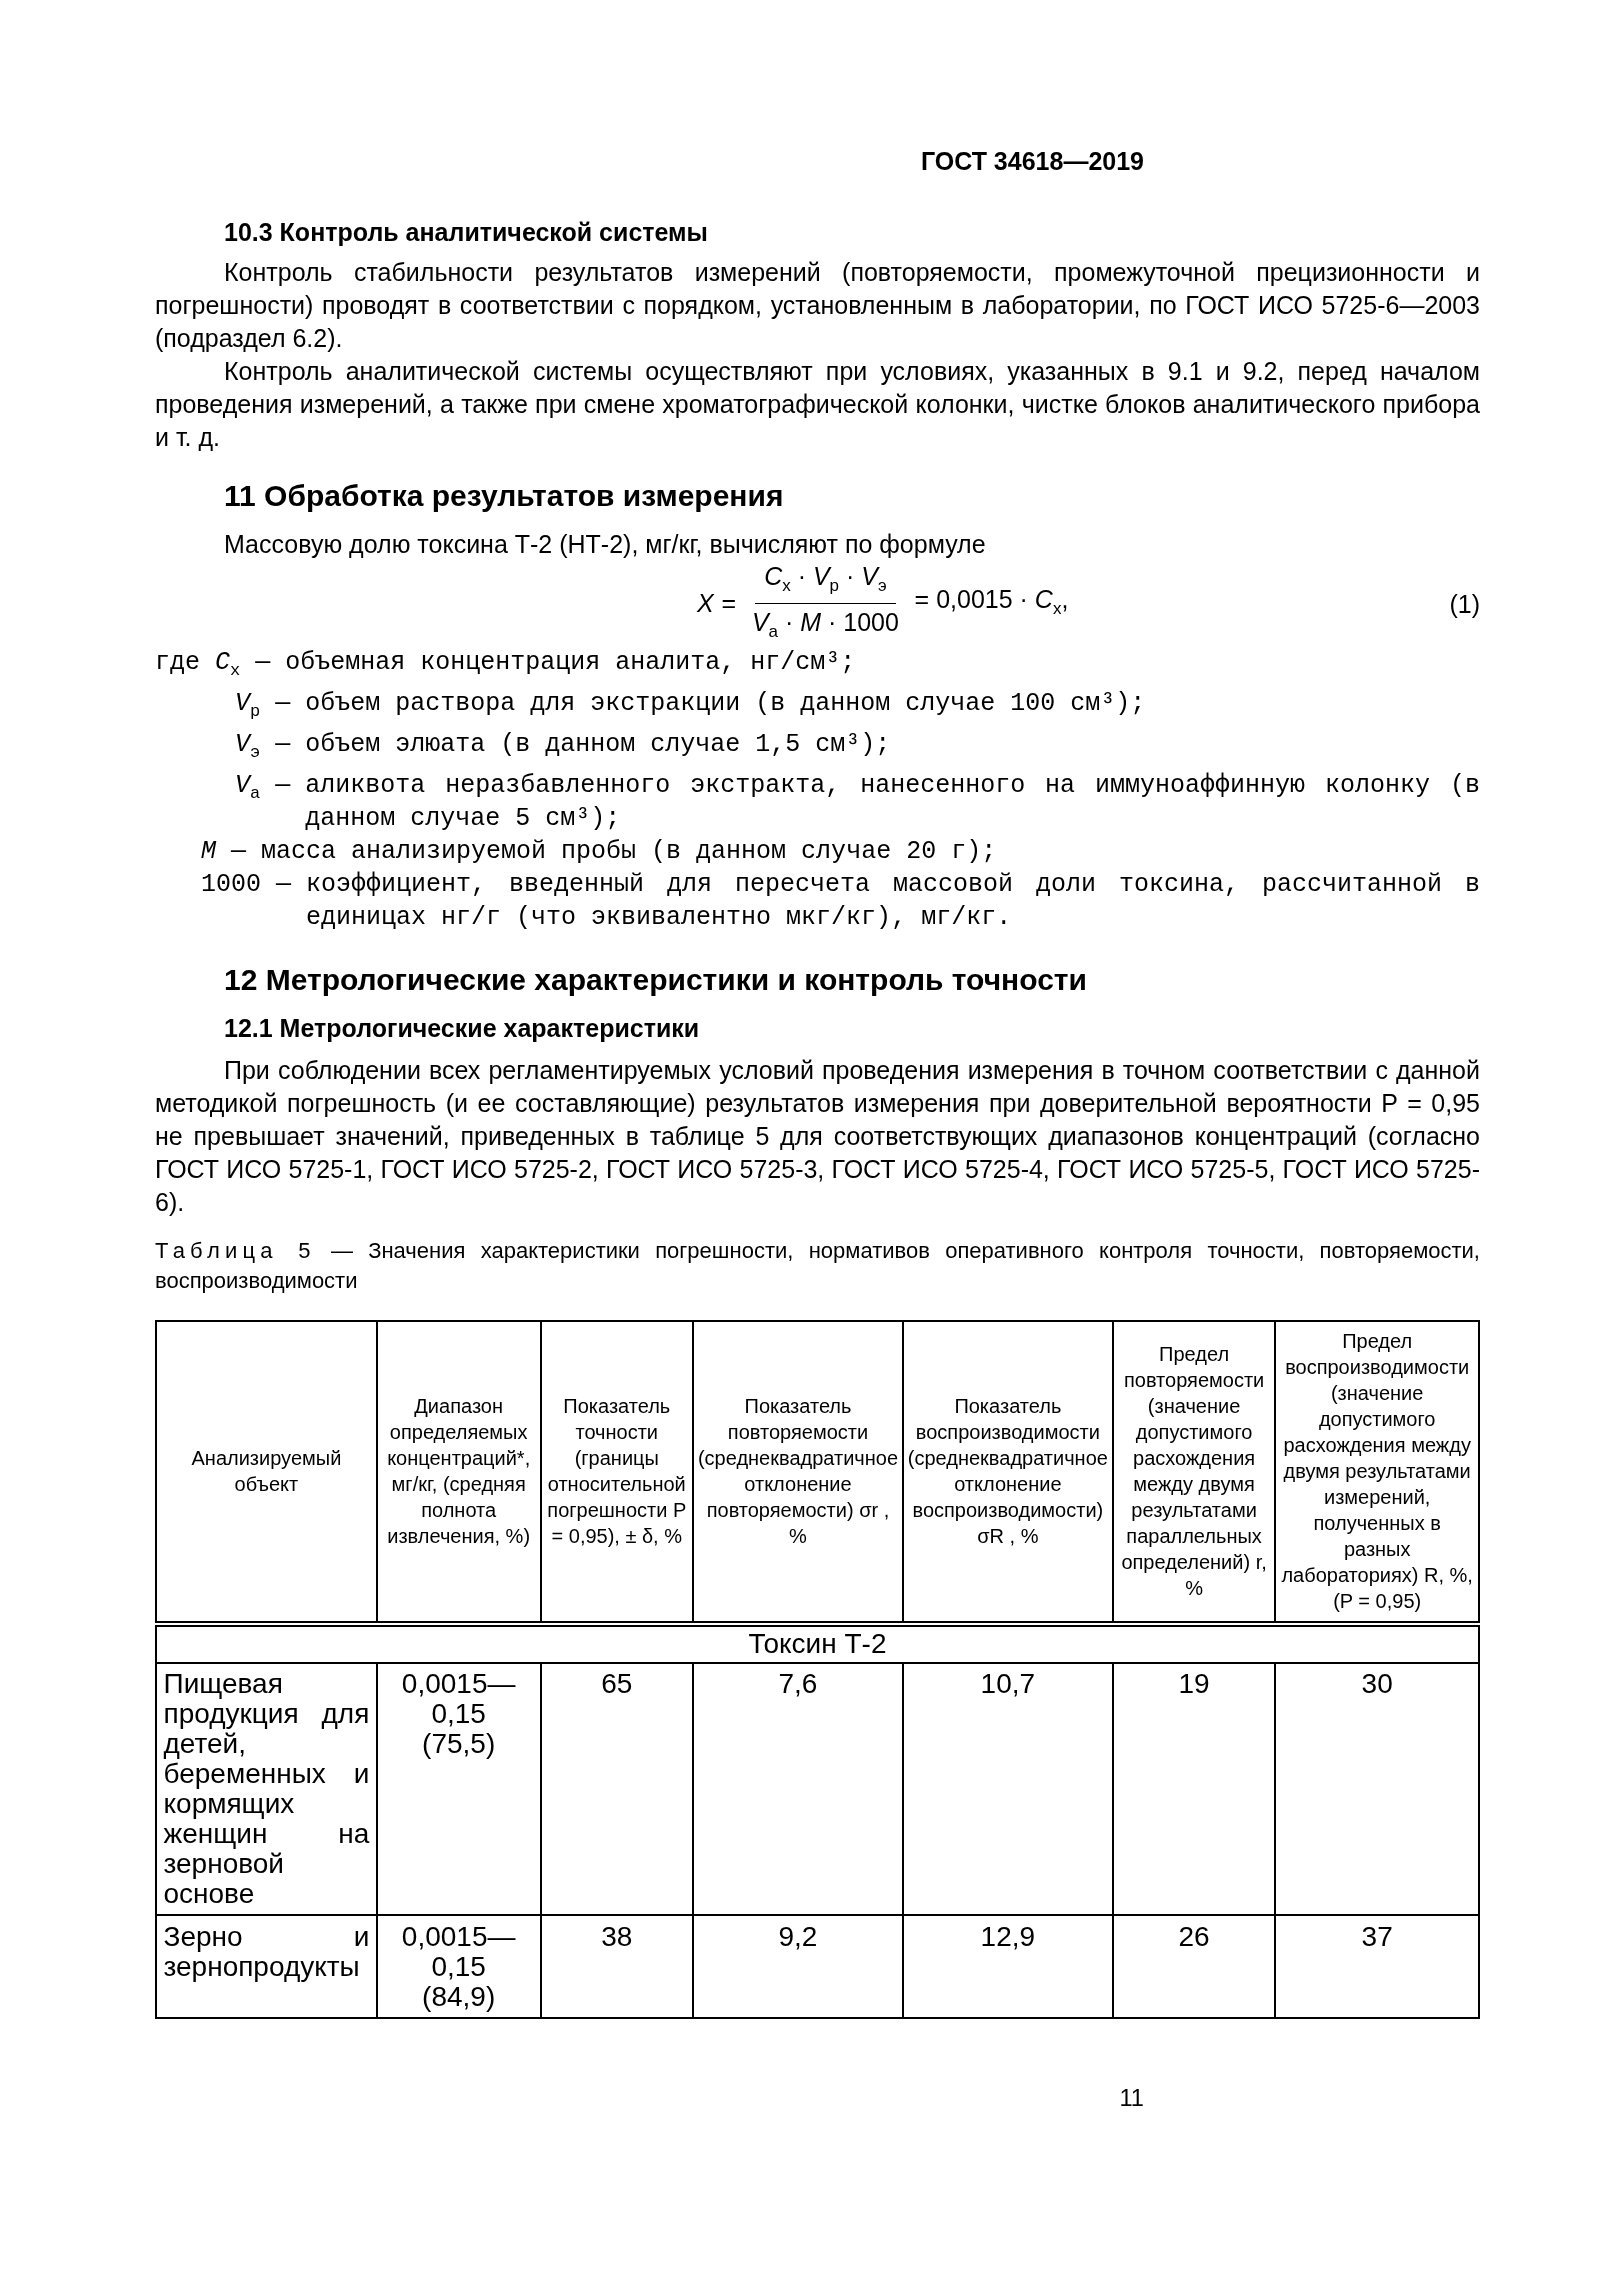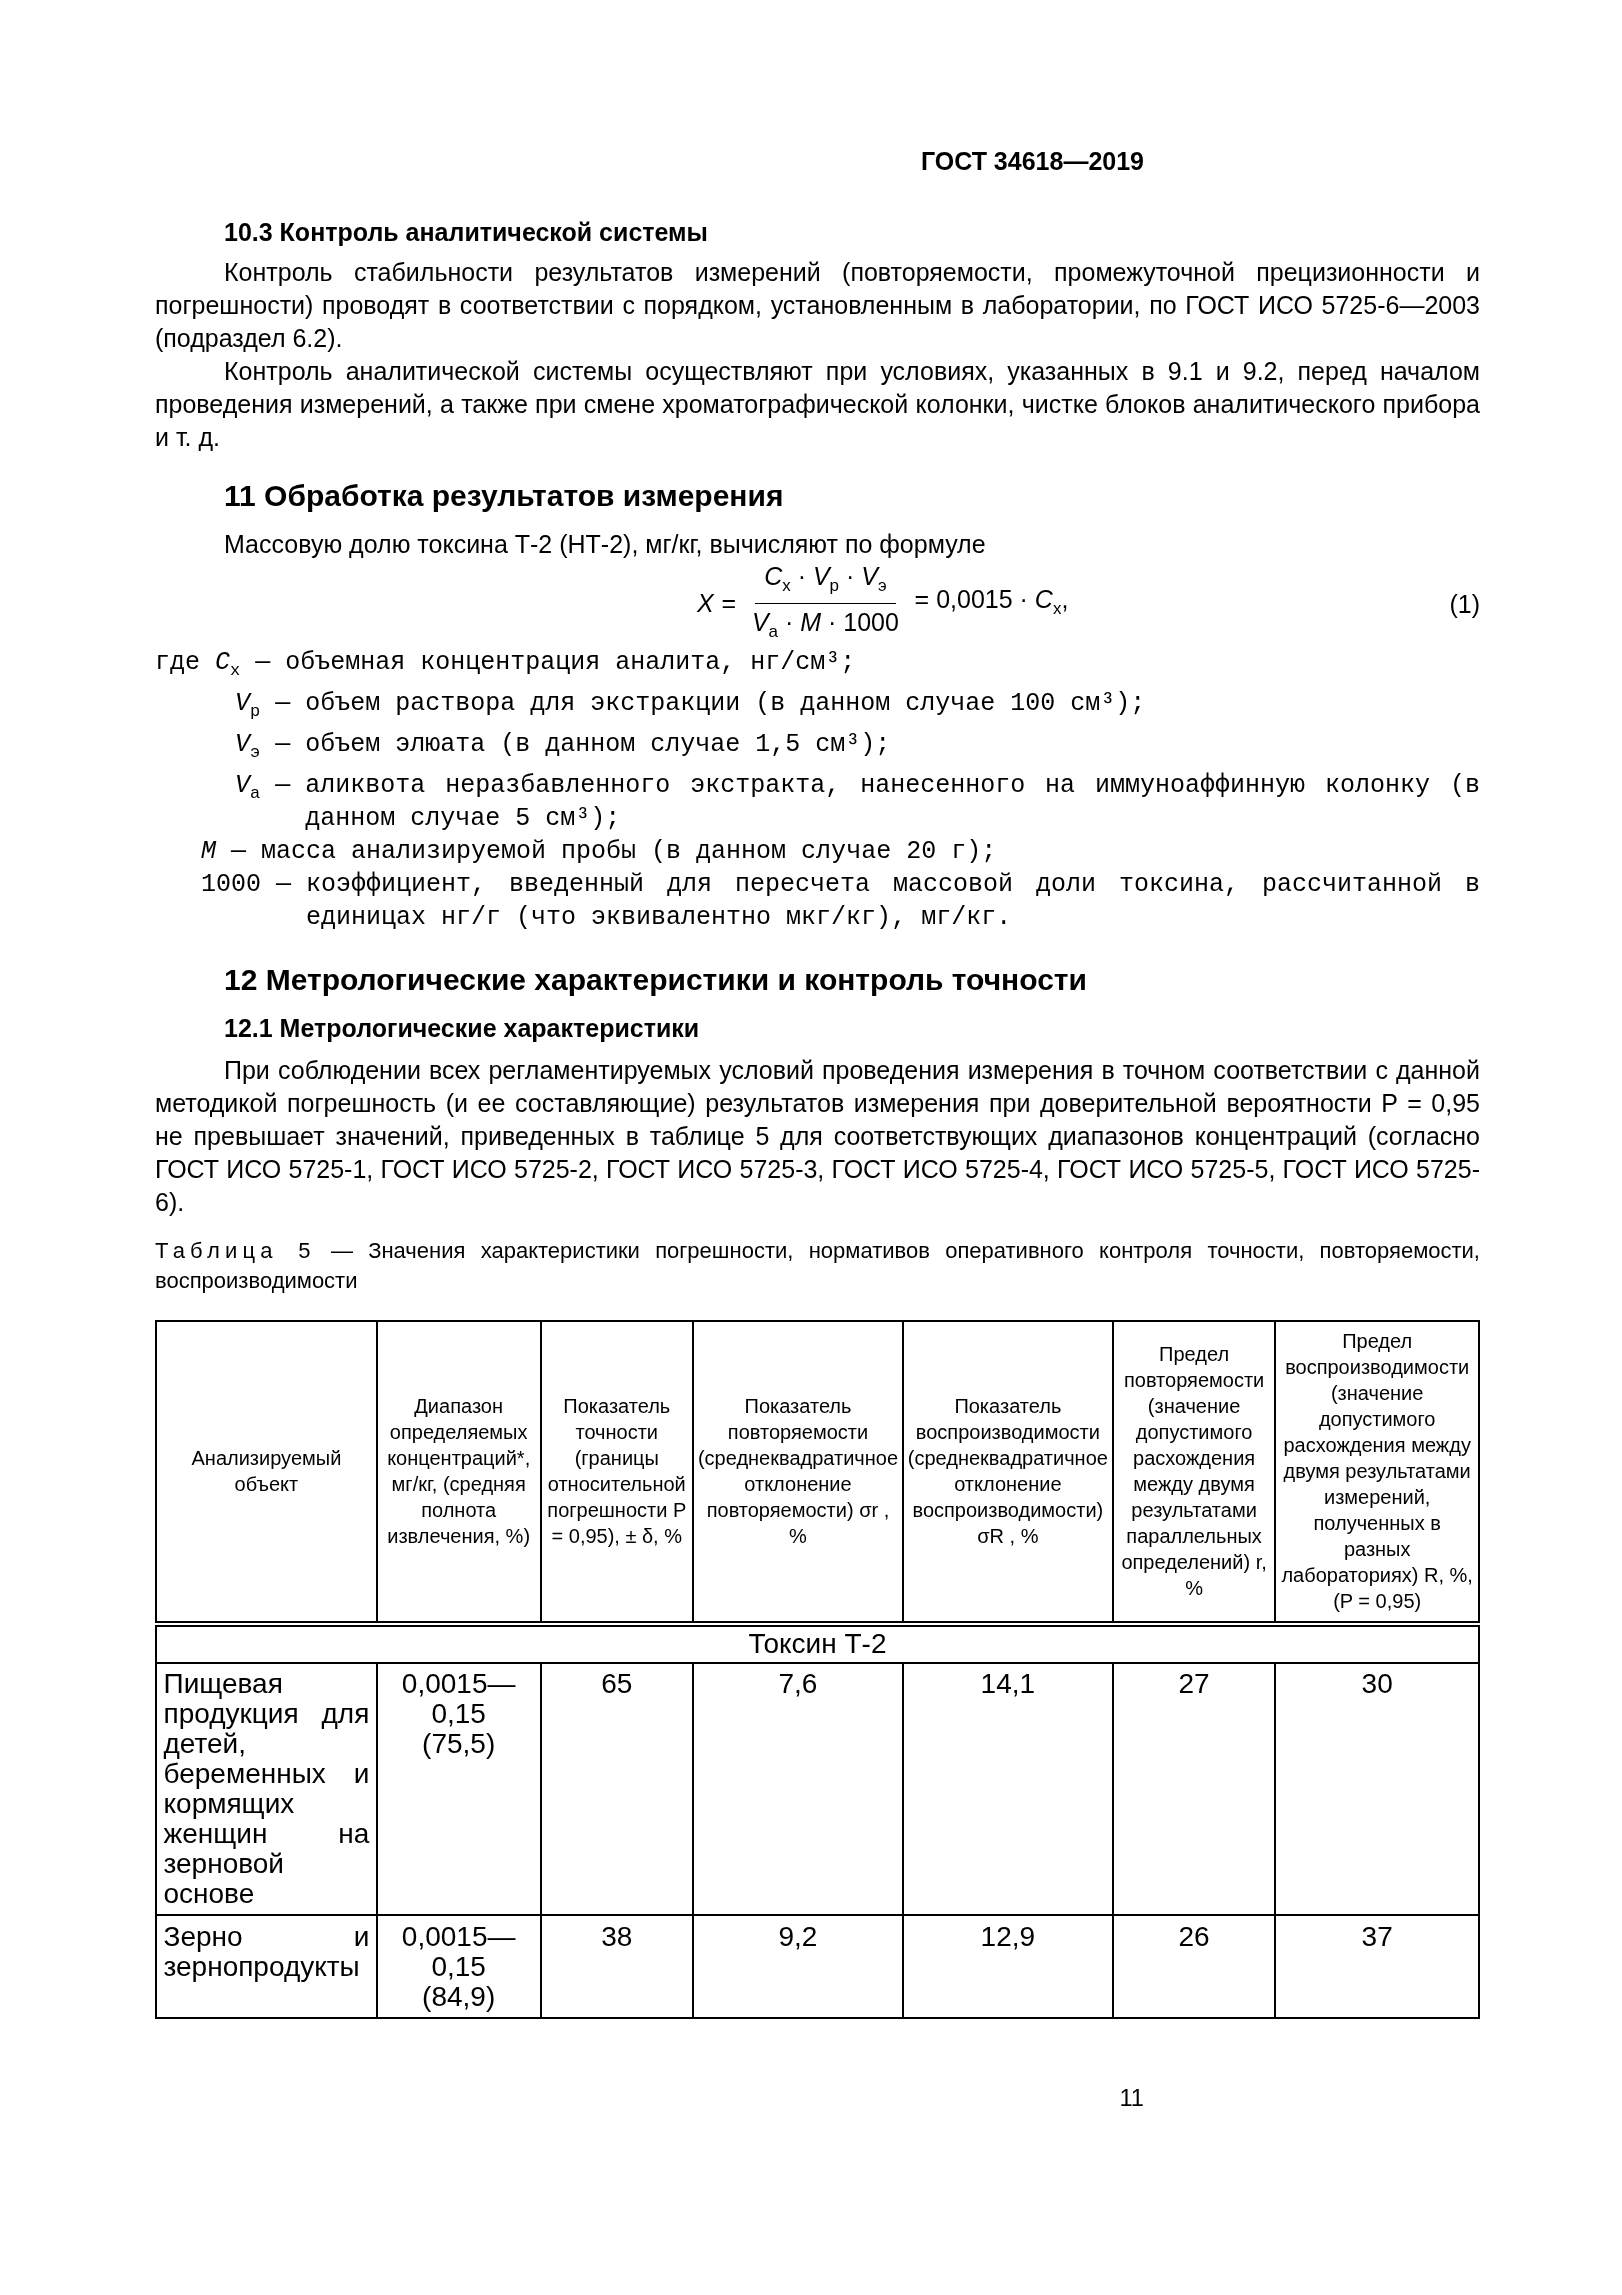--- a/index.html
+++ b/index.html
@@ -123,22 +123,22 @@
       </thead>
       <tbody>
         <tr>
           <td class="group" colspan="7">Токсин Т-2</td>
         </tr>
         <tr>
           <td class="obj">Пищевая продукция для детей, беременных и кормящих женщин на зерновой основе</td>
           <td><span>0,0015—0,15</span><br><span>(75,5)</span></td>
           <td>65</td>
           <td>7,6</td>
-          <td>14,1</td>
-          <td>27</td>
+          <td>10,7</td>
+          <td>19</td>
           <td>30</td>
         </tr>
         <tr>
           <td class="obj">Зерно и зернопродукты</td>
           <td><span>0,0015—0,15</span><br><span>(84,9)</span></td>
           <td>38</td>
           <td>9,2</td>
           <td>12,9</td>
           <td>26</td>
           <td>37</td>

